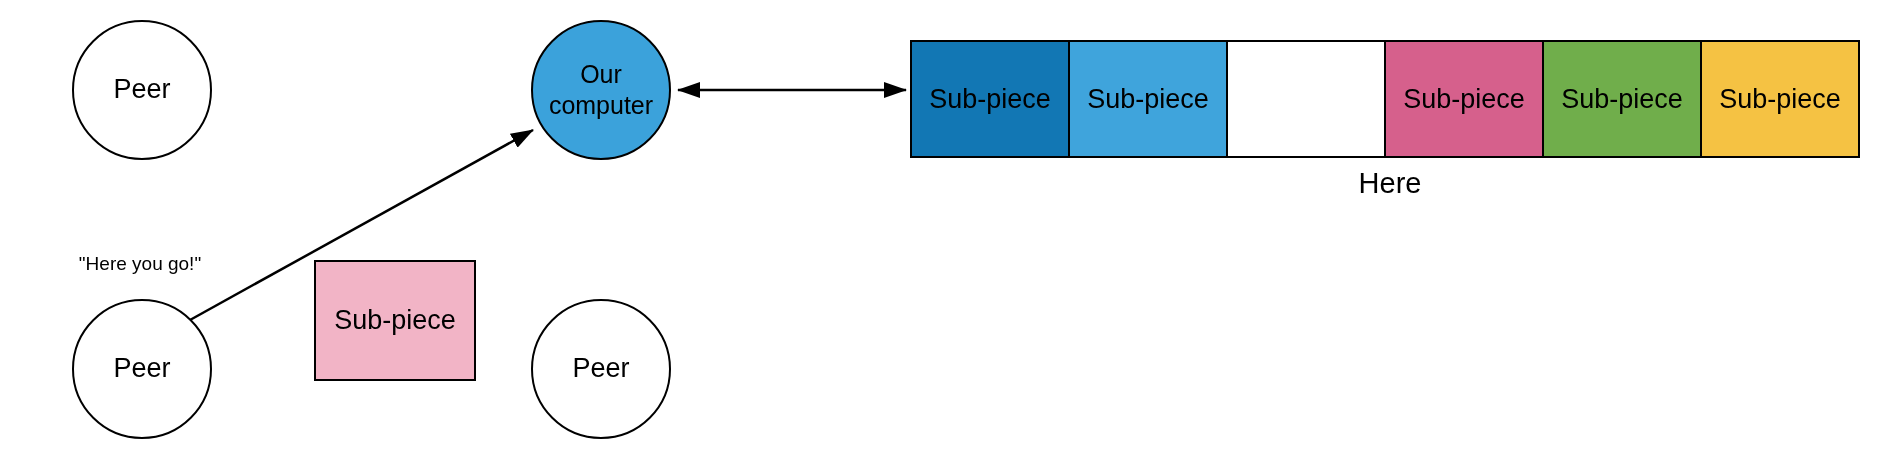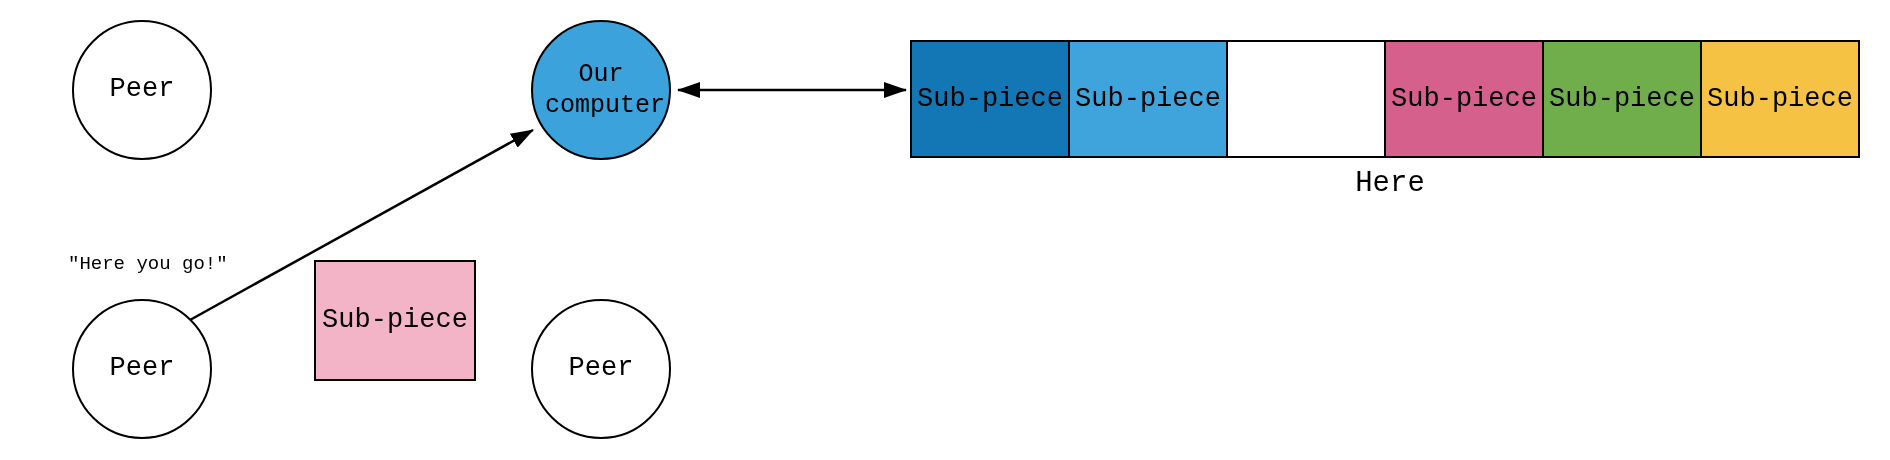--- a/index.html
+++ b/index.html
@@ -1,21 +1,21 @@
 <!DOCTYPE html>
 <html><head>
 <meta charset="utf-8">
 <style>
   html, body { margin: 0; padding: 0; background: #ffffff; }
   .canvas {
     position: relative;
     width: 1890px;
     height: 460px;
     background: #ffffff;
-    font-family: Liberation Mono, monospace;
+    font-family: Liberation Sans, sans-serif;
     color: #000000;
     overflow: hidden;
   }
   .arrow-layer {
     position: absolute;
     left: 0; top: 0;
     pointer-events: none;
   }
   .node {
     position: absolute;

